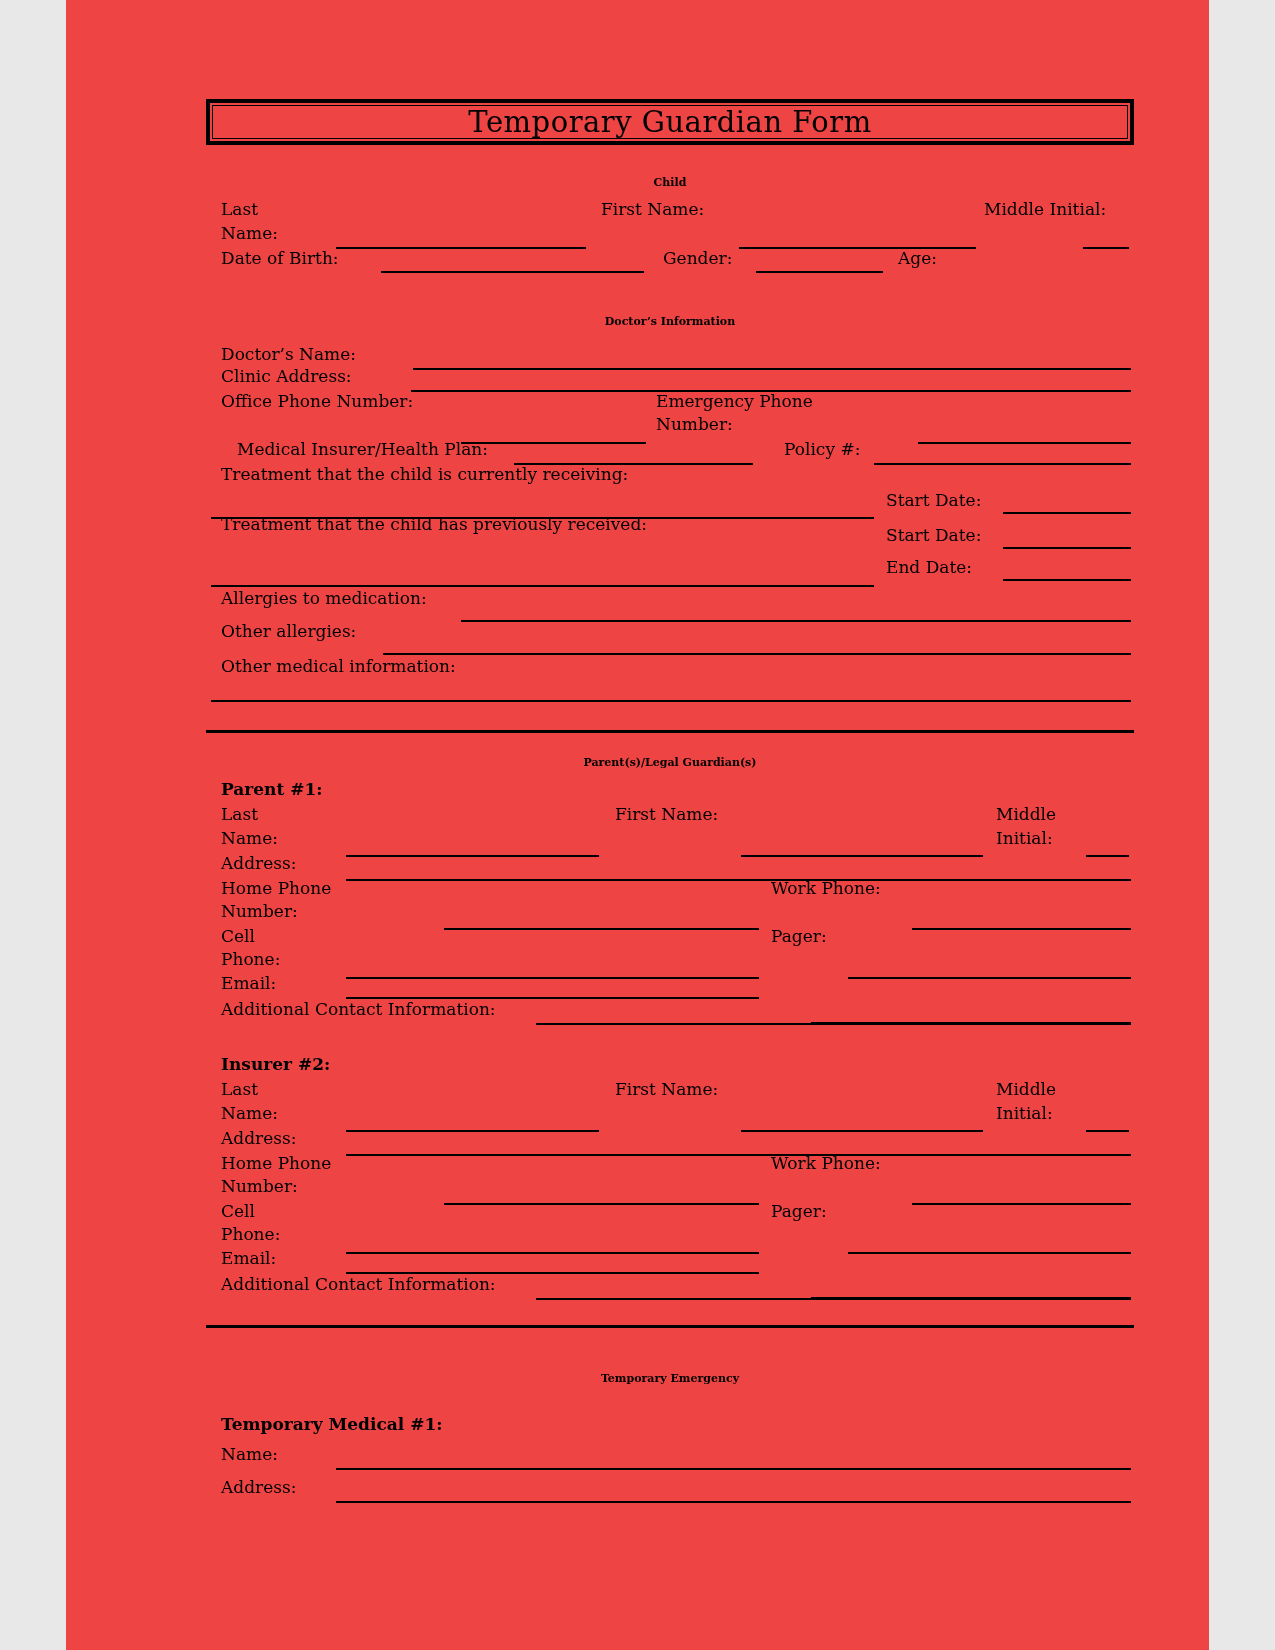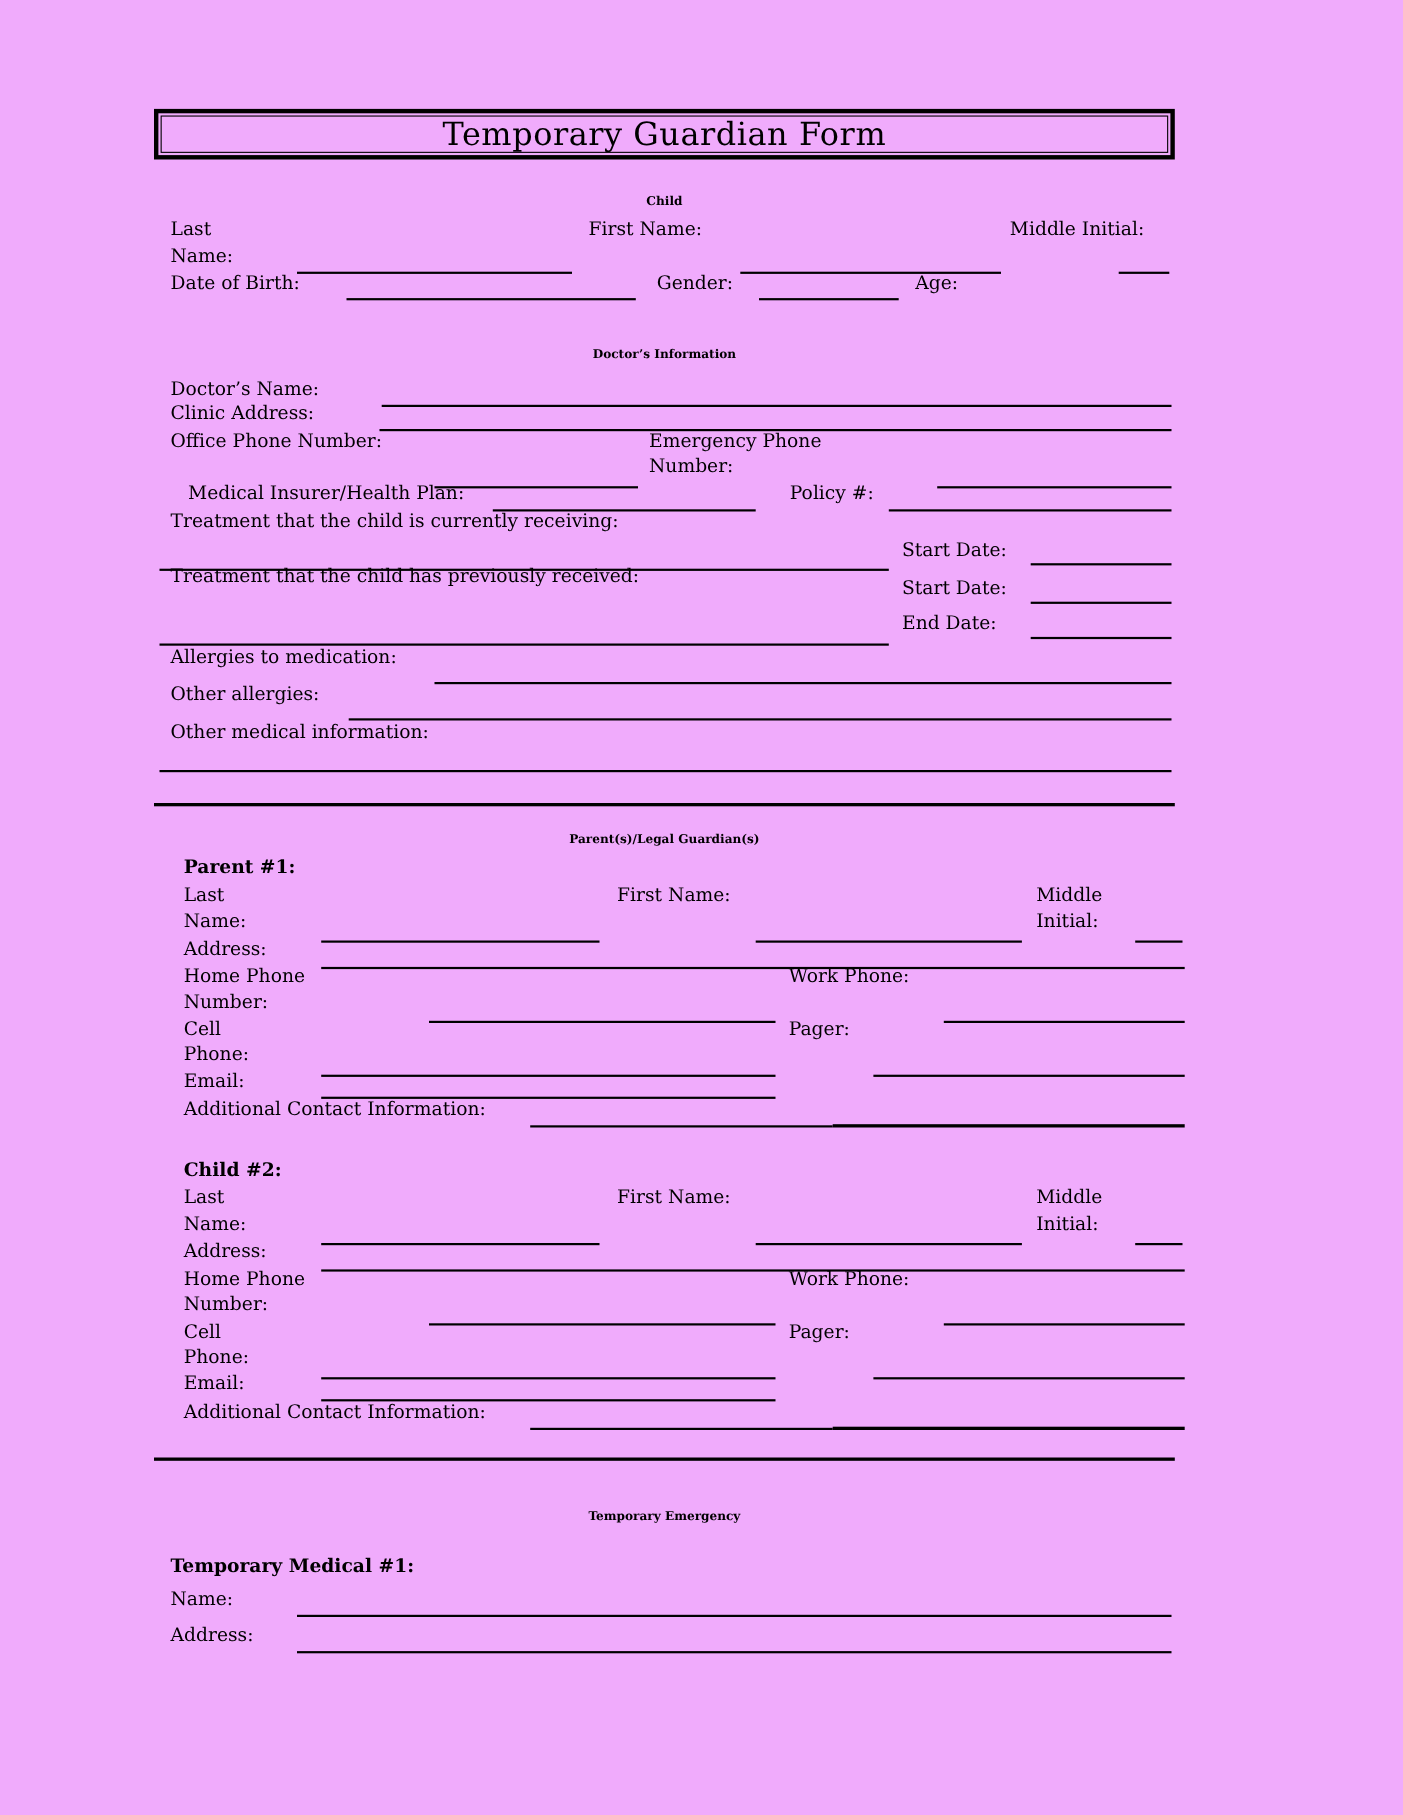--- a/index.html
+++ b/index.html
@@ -1,19 +1,19 @@
 <!DOCTYPE html>
 <html><head>
 <meta charset="utf-8">
 <style>
   html,body{margin:0;padding:0;background:#e8e8e8;}
   .page{
     position:relative;
-    width:1275px;height:1650px;
-    background:#f0abfc;
+    width:1143px;height:1650px;
+    background:#ef4444;
     margin:0 auto;
     font-family:"DejaVu Serif","Liberation Serif",serif;
     color:#000;
     overflow:hidden;
   }
   .t{position:absolute;font-size:17px;line-height:19px;white-space:nowrap;}
   .b{font-weight:bold;}
   .h{position:absolute;left:140px;width:928px;text-align:center;font-size:11px;font-weight:bold;white-space:nowrap;}
   .ln{position:absolute;height:2px;background:#000;}
   .ln3{position:absolute;height:3px;background:#000;}
@@ -21,21 +21,21 @@
     position:absolute;left:140px;top:99px;width:920px;height:38px;
     border:4px solid #000;
   }
   .titlebox .inner{
     position:absolute;left:2px;top:2px;right:2px;bottom:2px;
     border:1px solid #000;
     display:flex;align-items:center;justify-content:center;
   }
   .titlebox .inner span{font-size:29px;letter-spacing:0.5px;}
   .pblock{position:absolute;left:0;width:1275px;height:260px;}
-  .pblock .t,.pblock .ln,.pblock .ln3{position:absolute;margin-left:12px;}
+  .pblock .t,.pblock .ln,.pblock .ln3{position:absolute;}
 </style>
 </head>
 <body>
 
 <div class="page">
 
   <div class="titlebox">
     <div class="inner">
       <span>Temporary Guardian Form</span>
     </div>
@@ -130,21 +130,21 @@
     <div class="t" style="left:705px;top:147px;">Pager:</div>
     <div class="ln" style="left:782px;top:197px;width:283px;"></div>
     <div class="t" style="left:155px;top:194px;">Email:</div>
     <div class="ln" style="left:280px;top:217px;width:413px;"></div>
     <div class="t" style="left:155px;top:220px;">Additional Contact Information:</div>
     <div class="ln" style="left:470px;top:243px;width:275px;"></div>
     <div class="ln3" style="left:745px;top:242px;width:320px;"></div>
   </div>
 
   <div class="pblock" style="top:1055px;">
-    <div class="t b" style="left:155px;top:0;">Child #2:</div>
+    <div class="t b" style="left:155px;top:0;">Insurer #2:</div>
     <div class="t" style="left:155px;top:25px;">Last</div>
     <div class="t" style="left:155px;top:49px;">Name:</div>
     <div class="ln" style="left:280px;top:75px;width:253px;"></div>
     <div class="t" style="left:549px;top:25px;">First Name:</div>
     <div class="ln" style="left:675px;top:75px;width:242px;"></div>
     <div class="t" style="left:930px;top:25px;">Middle</div>
     <div class="t" style="left:930px;top:49px;">Initial:</div>
     <div class="ln" style="left:1020px;top:75px;width:43px;"></div>
     <div class="t" style="left:155px;top:74px;">Address:</div>
     <div class="ln" style="left:280px;top:99px;width:785px;"></div>

